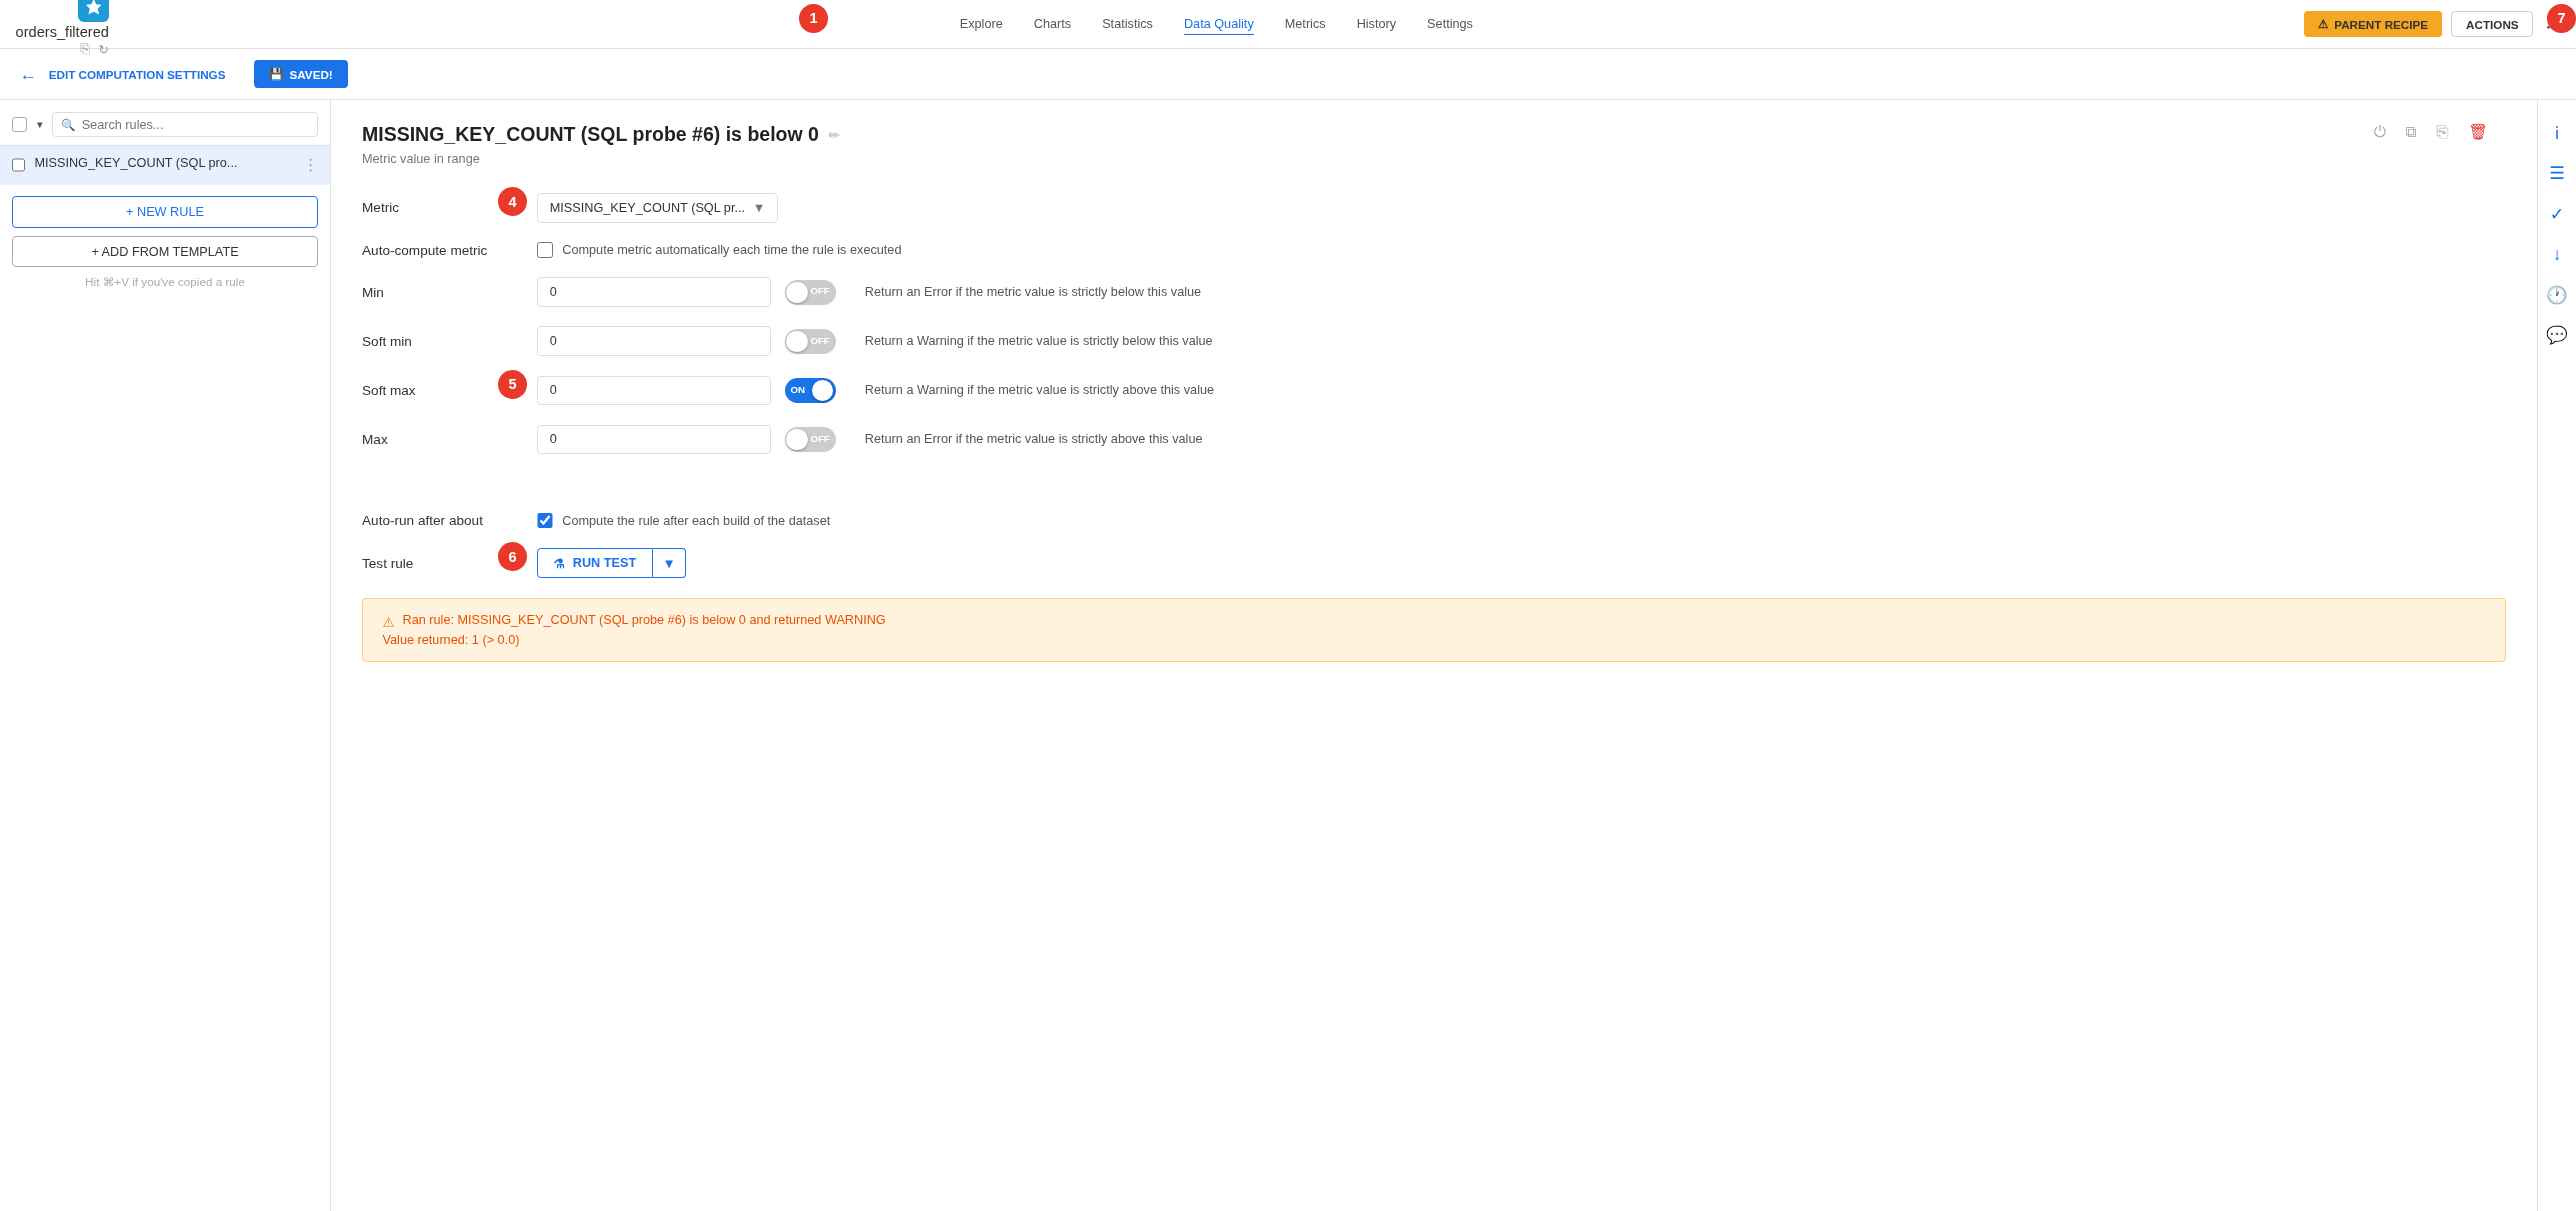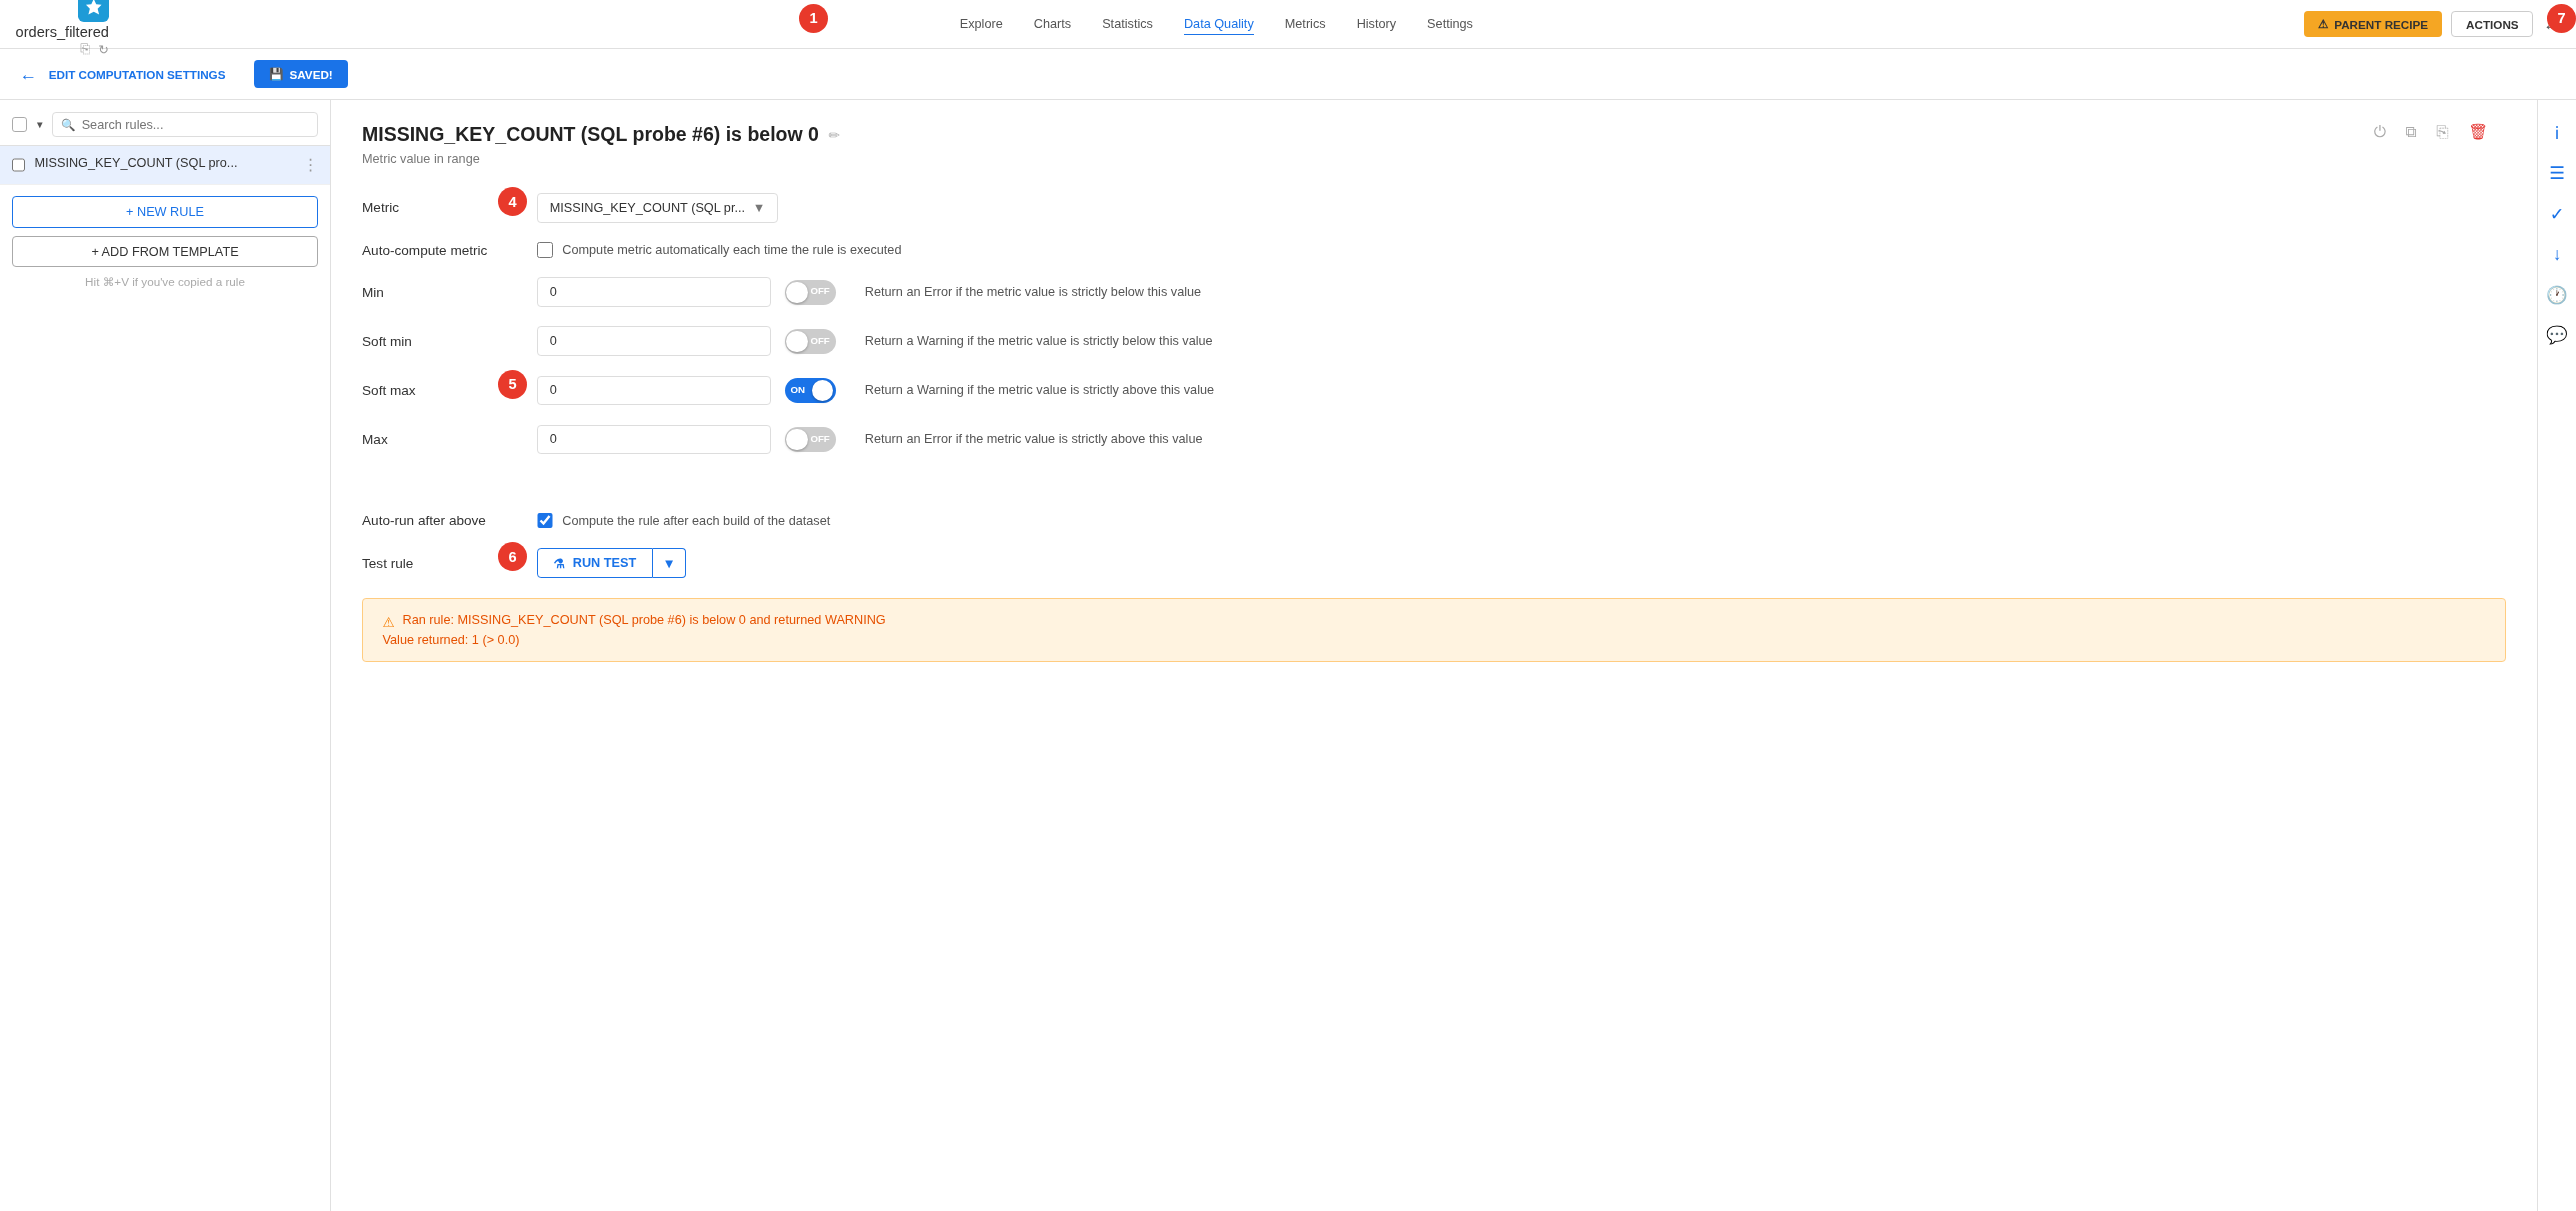--- a/index.html
+++ b/index.html
@@ -278,21 +278,21 @@
           </div>
         </div>
         <span class="help-text">Return an Error if the metric value is strictly above this value</span>
       </div>
     </div>
 
     <div class="divider"></div>
     <div class="divider"></div>
 
     <div class="form-row">
-      <span class="form-label">Auto-run after above</span>
+      <span class="form-label">Auto-run after about</span>
       <div class="checkbox-row">
         <input type="checkbox" class="autorun-checkbox" checked="" style="">
         <span>Compute the rule after each build of the dataset</span>
       </div>
     </div>
 
     <div class="form-row" style="position:relative;">
 
       <div class="callout" style="position:absolute;left:136px;top:-5.8px;">6</div>
       <span class="form-label">Test rule</span>

